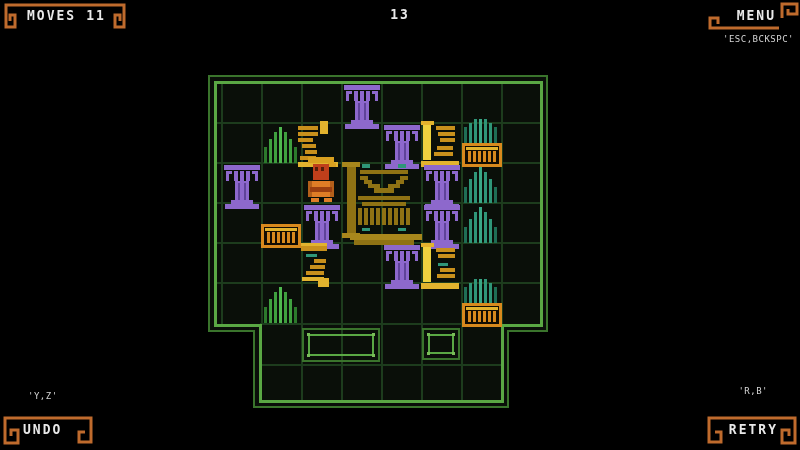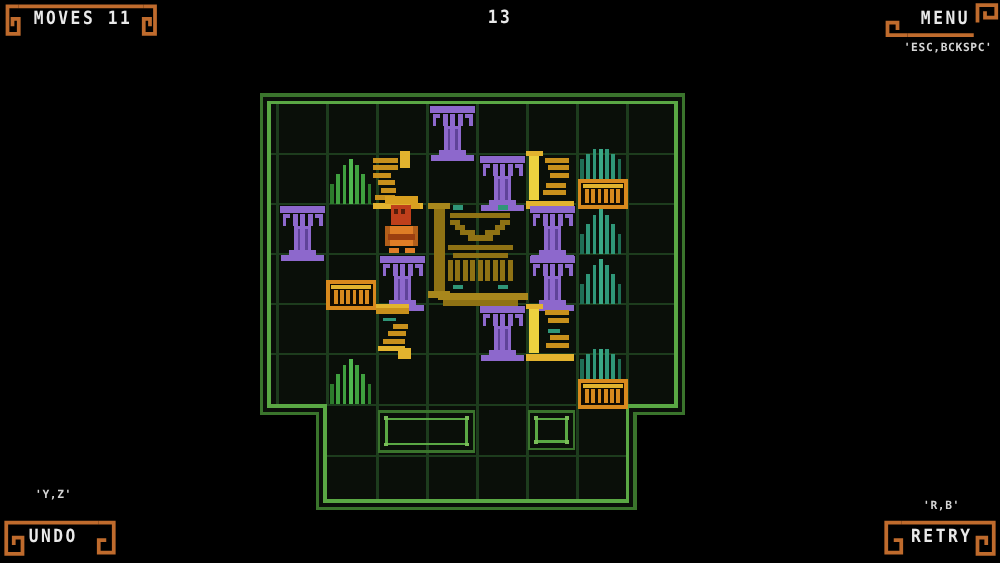--- a/index.html
+++ b/index.html
@@ -4,21 +4,21 @@
 <style>
   html,body{margin:0;padding:0;background:#000;}
   .stage{position:relative;width:800px;height:450px;background:#000;overflow:hidden;
          font-family:"DejaVu Sans Mono",monospace;}
   .board-svg{position:absolute;left:0;top:0;}
   .orn{position:absolute;pointer-events:none;}
   .orn path{stroke:#bf6b2d;stroke-width:3;fill:none;}
   .lbl{position:absolute;font-weight:bold;color:#e9e9e9;font-size:13px;letter-spacing:2px;
        transform:scaleY(1.12);transform-origin:top left;white-space:pre;}
   .lbl.right{transform-origin:top right;}
-  .hint{position:absolute;font-weight:bold;color:#d5d5d5;font-size:9px;letter-spacing:0.5px;white-space:pre;}
+  .hint{position:absolute;font-weight:normal;color:#d5d5d5;font-size:9px;letter-spacing:0.5px;white-space:pre;}
   .moves-box{position:absolute;left:27px;top:7px;display:flex;gap:10px;justify-content:center;}
   .moves-box span{font-weight:bold;color:#e9e9e9;font-size:13px;letter-spacing:2px;transform:scaleY(1.12);transform-origin:top left;}
   .level{left:376px;top:6px;width:48px;text-align:center;}
   .btn{cursor:pointer;}
 </style>
 </head>
 <body>
 
 <div class="stage">
 
@@ -375,16 +375,16 @@
     <path d="M78,4 H90 V28 H78 V18 H84"></path>
   </svg>
   <div class="hint" style="left:28px;top:391px">'Y,Z'</div>
   <div class="lbl btn" style="left:23px;top:421px">UNDO</div>
 
   <svg class="orn" style="left:701px;top:414px" width="98" height="33" viewBox="0 0 98 33">
     <path d="M20,4 H83"></path>
     <path d="M20,4 H8 V28 H20 V18 H14"></path>
     <path d="M83,4 H94 V29 H81 V16 H88 V22"></path>
   </svg>
-  <div class="hint" style="right:32px;top:400px">'R,B'</div>
+  <div class="hint" style="right:32px;top:386px">'R,B'</div>
   <div class="lbl right btn" style="right:22px;top:421px">RETRY</div>
 
 </div>
 
 </body></html>

